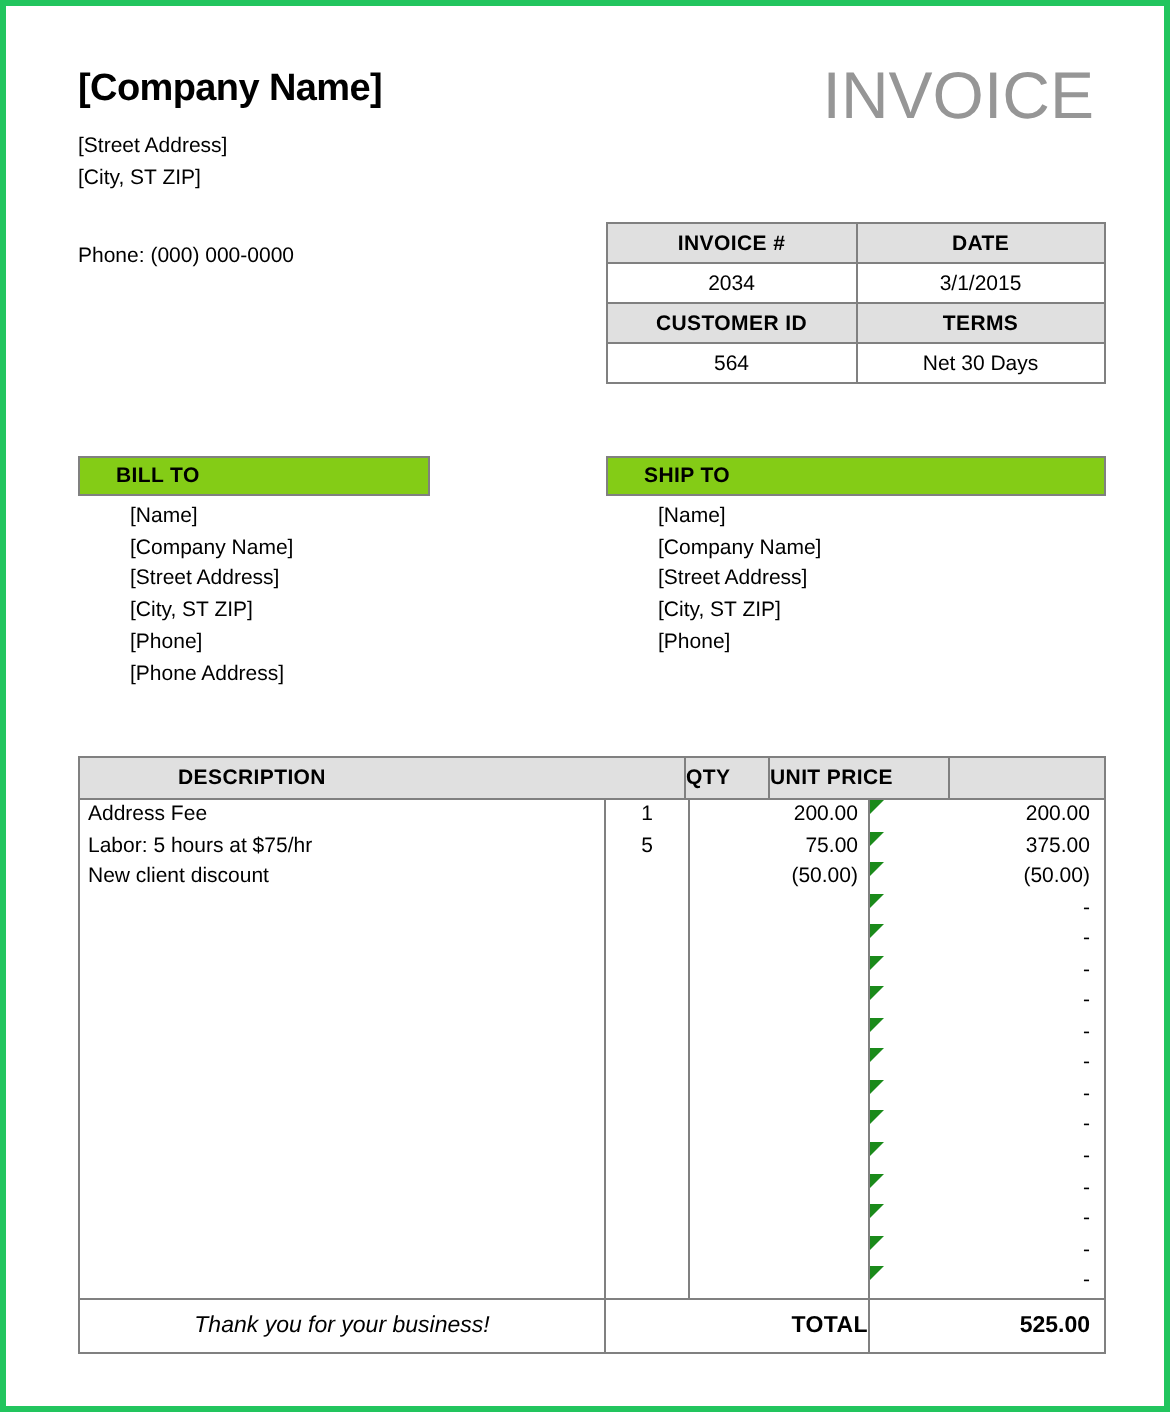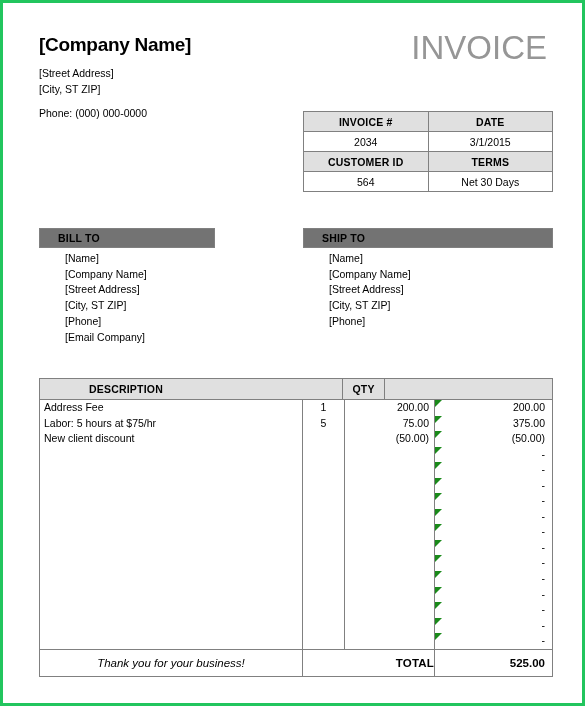--- a/index.html
+++ b/index.html
@@ -27,21 +27,21 @@
     position: absolute; left: 36px; top: 30px; width: 260px;
   }
   #company-name {
     font-size: 19px; font-weight: bold; letter-spacing: -0.3px;
     line-height: 24px; white-space: nowrap;
   }
   .company-line {
     font-size: 10.5px; line-height: 15.5px; white-space: nowrap;
   }
   #company-addr { margin-top: 9px; }
-  #company-phone { margin-top: 9px; }
+  #company-phone { margin-top: 24px; }
 
   #invoice-title {
     position: absolute; right: 35px; top: 26px;
     font-size: 33px; font-weight: normal;
     color: #969696; letter-spacing: 0px; line-height: 38px;
   }
 
   
   #meta-table {
     position: absolute; left: 300px; top: 108px; width: 250px;
@@ -55,21 +55,21 @@
   }
   #meta-table td.hd {
     background: #e0e0e0; font-weight: bold; font-size: 10.5px;
     letter-spacing: 0.2px;
   }
 
   
   #bill-block { position: absolute; left: 36px; top: 225px; width: 250px; }
   #ship-block { position: absolute; left: 300px; top: 225px; width: 250px; }
   .party-head {
-    background: #737373; border: 1px solid #808080;
+    background: #84cc16; border: 1px solid #808080;
     height: 20px; line-height: 19px;
     font-size: 10.5px; font-weight: bold; letter-spacing: 0.2px;
     padding-left: 18px;
   }
   #bill-block .party-head { width: 176px; }
   #ship-block .party-head { width: 250px; }
   .party-lines { margin-top: 3px; margin-left: 26px; }
   .party-lines div {
     font-size: 10.5px; line-height: 15.7px; white-space: nowrap;
   }
@@ -80,21 +80,21 @@
     border: 1px solid #808080;
     background: #ffffff;
   }
   #items-head {
     display: flex; background: #e0e0e0;
     border-bottom: 1px solid #808080;
     height: 21px;
   }
   #items-head .cell {
     font-size: 10.5px; font-weight: bold; letter-spacing: 0.2px;
-    line-height: 20px; text-align: center;
+    line-height: 20px; 
     border-right: 1px solid #808080;
   }
   #items-head .cell.last { border-right: none; }
   #items-head .c-desc { text-align: left; padding-left: 9px; margin-left: 40px; }
 
   .c-desc { width: 263px; }
   .c-qty { width: 42px; }
   .c-price { width: 90px; }
   .c-amt { width: 117px; }
 
@@ -177,39 +177,40 @@
   </table>
 
   <div id="bill-block">
     <div class="party-head">BILL TO</div>
     <div class="party-lines">
         <div>[Name]</div>
         <div>[Company Name]</div>
         <div>[Street Address]</div>
         <div>[City, ST  ZIP]</div>
         <div>[Phone]</div>
-        <div>[Email Company]</div>
+        <div>[Phone Address]</div>
       </div>
   </div>
 
   <div id="ship-block">
     <div class="party-head">SHIP TO</div>
     <div class="party-lines">
         <div>[Name]</div>
         <div>[Company Name]</div>
         <div>[Street Address]</div>
         <div>[City, ST  ZIP]</div>
         <div>[Phone]</div>
       </div>
   </div>
 
   <div id="items">
     <div id="items-head">
       <div class="cell c-desc">DESCRIPTION</div>
       <div class="cell c-qty">QTY</div>
+      <div class="cell c-price">UNIT PRICE</div>
     </div>
 
     <div id="items-body">
         <div class="irow">
           <div class="cell c-desc">Address Fee</div>
           <div class="cell c-qty">1</div>
           <div class="cell c-price">200.00</div>
           <div class="cell c-amt last"><span class="err-tri"></span>200.00</div>
         </div>
         <div class="irow">

